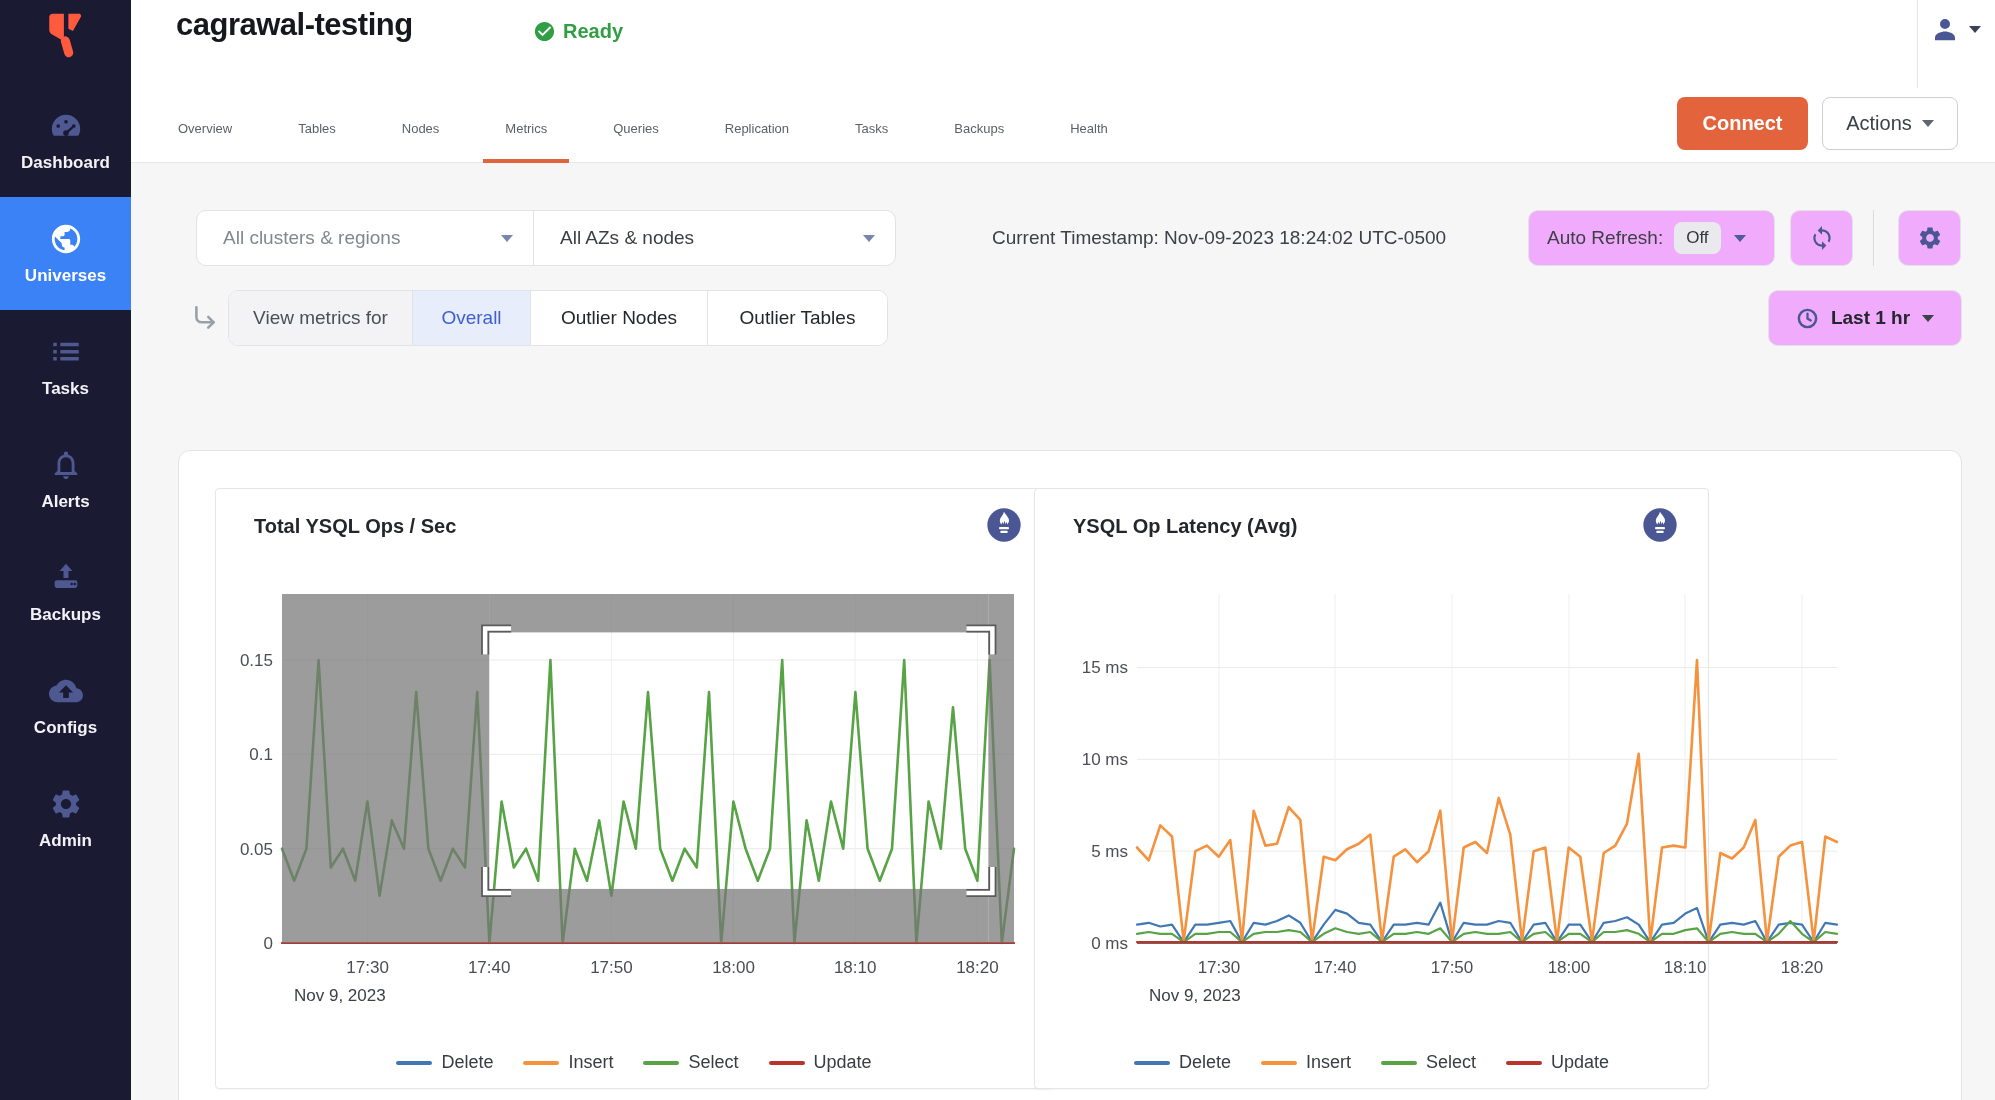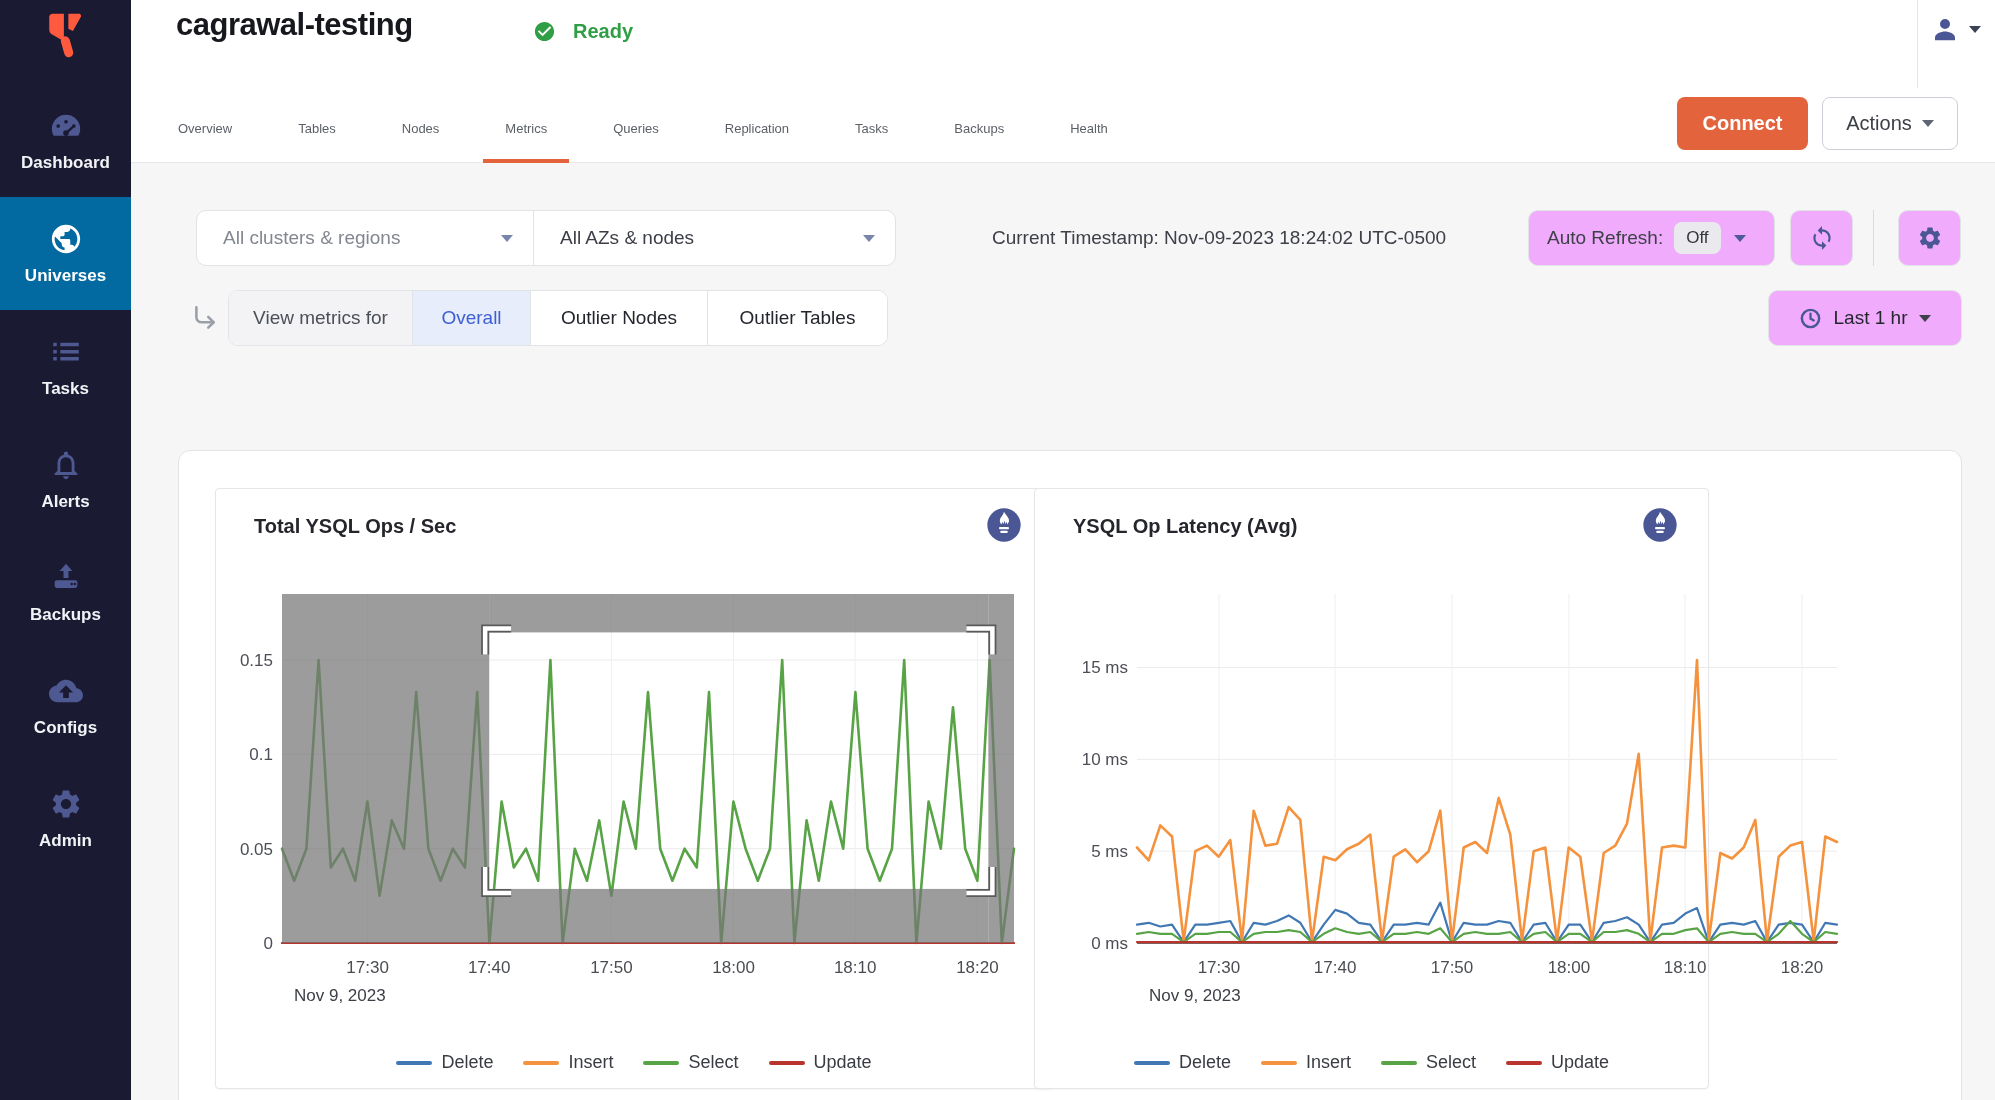--- a/index.html
+++ b/index.html
@@ -4,31 +4,31 @@
 <style>
   * { margin:0; padding:0; box-sizing:border-box; }
   html,body { width:1995px; height:1100px; }
   body { position:relative; overflow:hidden; background:#f6f6f7; font-family:"Liberation Sans",sans-serif; }
 
   
   .sidebar { position:absolute; left:0; top:0; width:131px; height:1100px; background:#1b1a33; z-index:5; }
   .logo { position:absolute; left:38px; top:8px; width:54px; height:54px; }
   .nav { position:absolute; left:0; top:84px; width:131px; }
   .nav-item { width:131px; height:113px; display:flex; flex-direction:column; align-items:center; justify-content:center; gap:9px; cursor:pointer; }
-  .nav-item.active { background:#0369a1; }
+  .nav-item.active { background:#3b82f6; }
   .nav-item .nicon { width:36px; height:36px; display:flex; align-items:center; justify-content:center; }
   .nav-item .nicon svg { width:34px; height:34px; fill:#4d5990; }
   .nav-item.active .nicon svg { fill:#ffffff; }
   .nav-label { color:#f2f3f7; font-size:17px; font-weight:700; }
   .nav-item.active .nav-label { color:#ffffff; }
 
   
   .header { position:absolute; left:131px; top:0; right:0; height:163px; background:#ffffff; }
   .uni-title { position:absolute; left:45px; top:7px; font-size:31px; font-weight:700; color:#17181d; letter-spacing:-0.5px; }
-  .ready-badge { position:absolute; left:402px; top:20px; display:flex; align-items:center; gap:17px; }
+  .ready-badge { position:absolute; left:402px; top:20px; display:flex; align-items:center; gap:7px; }
   .ready-badge svg { width:23px; height:23px; }
   .ready-text { font-size:20px; font-weight:700; color:#2f9e44; }
   .user-divider { position:absolute; right:77px; top:0; height:88px; border-left:1px solid #e5e6e9; }
   .user-menu { position:absolute; right:14px; top:14px; display:flex; align-items:center; gap:9px; cursor:pointer; }
   .user-menu svg { width:30px; height:30px; fill:#4b5794; }
   .caret { width:0; height:0; border-left:6px solid transparent; border-right:6px solid transparent; border-top:7px solid #3f4450; }
   .user-menu .caret { border-top-color:#3b4254; }
 
   .tabrow { position:absolute; left:0; right:0; top:95px; height:68px; border-bottom:1px solid #e7e8ea; display:flex; align-items:stretch; padding-left:47px; gap:66px; }
   .htab { position:relative; display:flex; align-items:center; font-size:13px; color:#5b5f66; cursor:pointer; }
@@ -62,21 +62,21 @@
 
   .segmented { position:absolute; left:97px; top:127px; height:56px; display:flex; overflow:hidden; background:#fff; border:1px solid #e2e3e7; border-radius:10px; }
   .seg { display:flex; align-items:center; justify-content:center; font-size:19px; border-right:1px solid #e2e3e7; cursor:pointer; }
   .seg:last-child { border-right:none; }
   .seg-label { width:184px; background:#f3f3f5; color:#4b4f57; cursor:default; }
   .seg-active { width:118px; background:#e8edfc; color:#3d5fd3; }
   .seg-plain { color:#23262c; background:#fff; }
 
   .lasthr { position:absolute; left:1637px; top:127px; width:194px; height:56px; display:flex; align-items:center; justify-content:center; gap:12px; cursor:pointer; }
   .lasthr svg { width:23px; height:23px; }
-  .lasthr-text { font-size:19px; color:#23262c; }
+  .lasthr-text { font-size:19px; color:#23262c;font-weight:bold; }
   .lasthr .caret { border-top-color:#3d4148; }
 
   
   .mtabs { position:absolute; left:47px; top:235px; display:flex; gap:11px; z-index:3; }
   .mtab { height:52px; display:flex; align-items:center; justify-content:center; font-size:19px; color:#44474d; background:#e9e9ea; border:1px solid #dadadc; border-bottom:none; border-radius:8px 8px 0 0; cursor:pointer; }
   .mtab.active { background:#fff; border-color:#e2e3e7; height:53px; color:#2f3237; }
 
   .panel { position:absolute; left:47px; top:287px; width:1784px; height:700px; background:#fff; border:1px solid #e2e3e7; border-radius:12px; }
 
   .chart-card { position:absolute; top:37px; width:838px; height:601px; background:#fff; border:1px solid #e6e6e8; border-radius:4px; box-shadow:0 1px 2px rgba(0,0,0,.04); }

